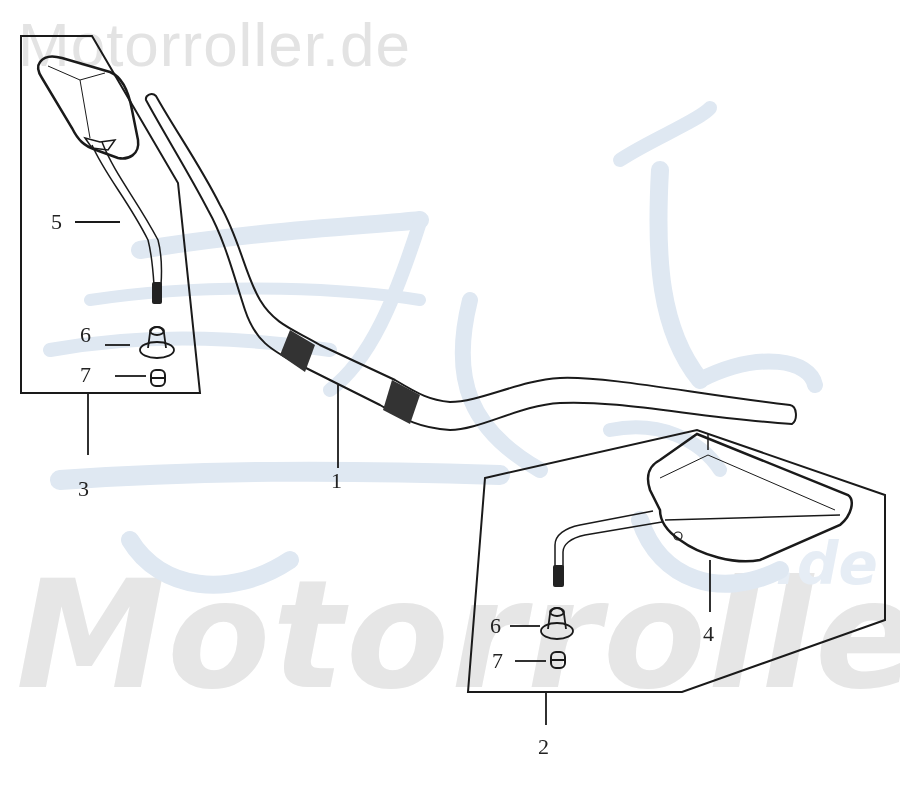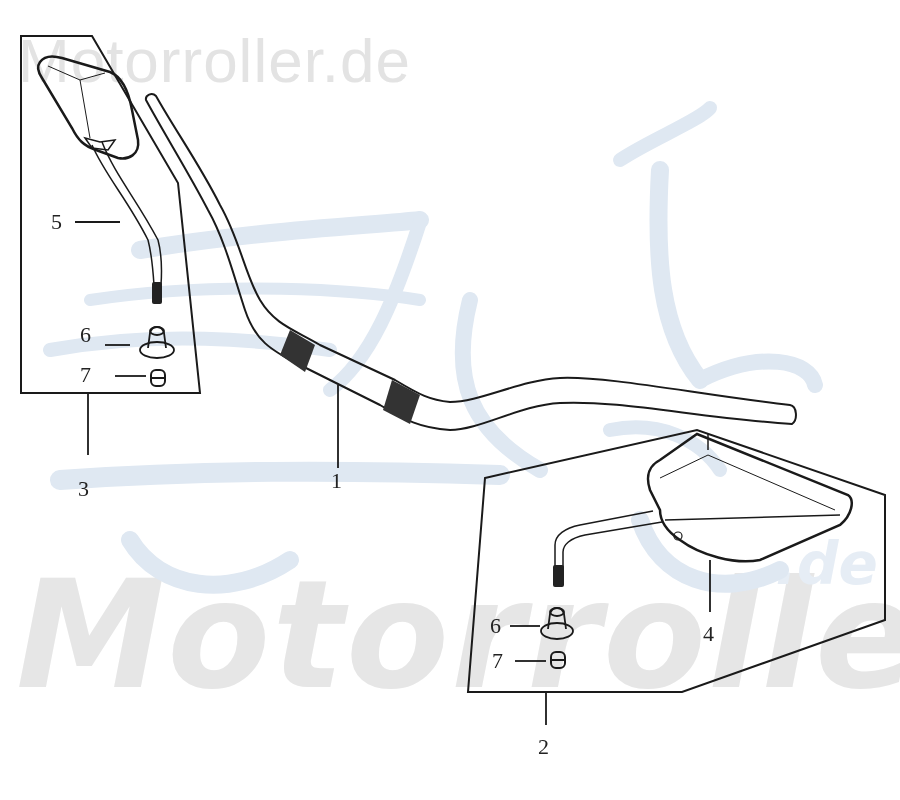--- a/index.html
+++ b/index.html
@@ -1,20 +1,20 @@
 <!DOCTYPE html>
 <html><head>
   <meta charset="utf-8">
   <style>
     html, body { margin: 0; padding: 0; background: #ffffff; }
     body { width: 900px; height: 800px; position: relative; overflow: hidden; font-family: "Liberation Serif", serif; }
     .wm-top {
       position: absolute; left: 18px; top: 14px;
       font-family: "Liberation Sans", sans-serif; font-size: 62px; color: #e3e3e3;
-      letter-spacing: 1px; line-height: 1; z-index: 1; margin-top: 16px;
+      letter-spacing: 1px; line-height: 1; z-index: 1;
     }
     .wm-big {
       position: absolute; left: 16px; top: 560px;
       font-family: "DejaVu Sans", sans-serif; font-weight: bold; font-style: italic;
       font-size: 150px; color: #e6e6e6; line-height: 1; letter-spacing: 2px; z-index: 1;
     }
     .wm-de {
       position: absolute; left: 775px; top: 535px;
       font-family: "DejaVu Sans", sans-serif; font-weight: bold; font-style: italic;
       font-size: 58px; color: #e6edf5; line-height: 1; z-index: 1;

